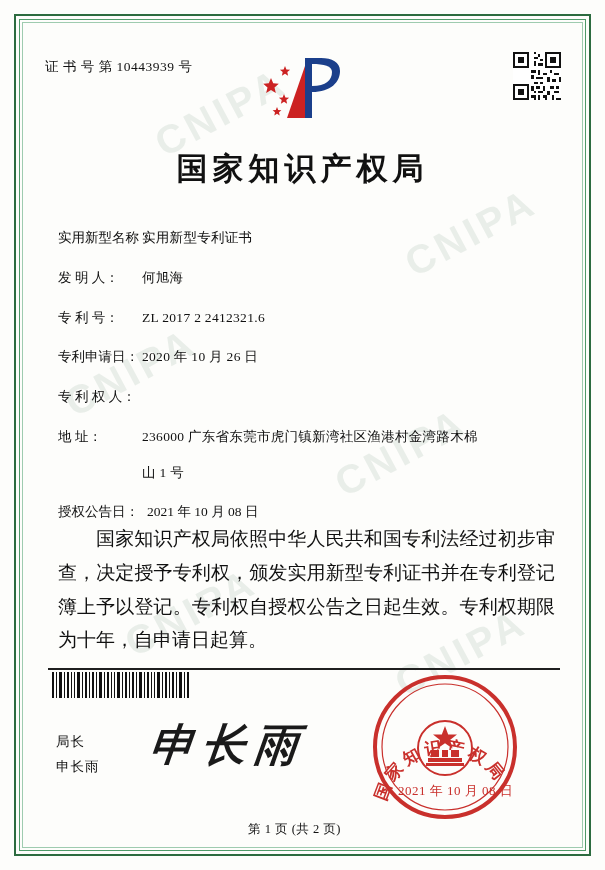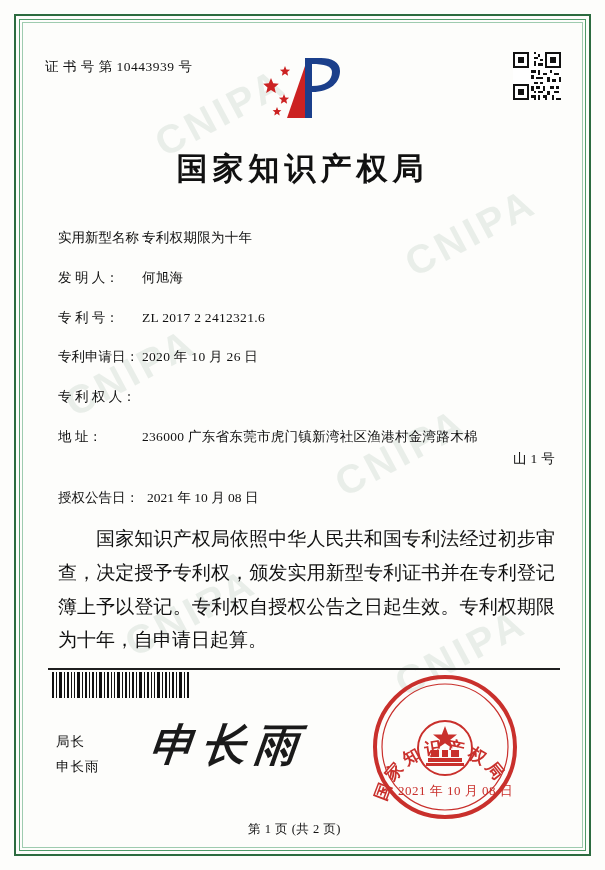--- a/index.html
+++ b/index.html
@@ -132,22 +132,21 @@
     flex: 0 0 84px;
     letter-spacing: 0px;
     white-space: nowrap;
   }
   .field-value {
     flex: 1;
     letter-spacing: 0.3px;
   }
   .field-value .line2 {
     display: block;
-    margin-top: 2px;
-    text-align: right;
+    margin-top: 16px;
   }
 
   
   .row-double {
     display: flex;
     font-size: 13.5px;
     margin-bottom: 18px;
   }
   .row-double .col {
     display: flex;
@@ -334,21 +333,21 @@
         </g>
       </svg>
     </div>
 
     <div class="title">国家知识产权局</div>
 
     <div class="fields">
 
       <div class="field-row">
         <div class="field-label">实用新型名称：</div>
-        <div class="field-value">专利权期限为十年</div>
+        <div class="field-value">实用新型专利证书</div>
       </div>
 
       <div class="field-row">
         <div class="field-label">发 明 人：</div>
         <div class="field-value">何旭海</div>
       </div>
 
       <div class="field-row">
         <div class="field-label">专 利 号：</div>
         <div class="field-value">ZL 2017 2 2412321.6</div>

